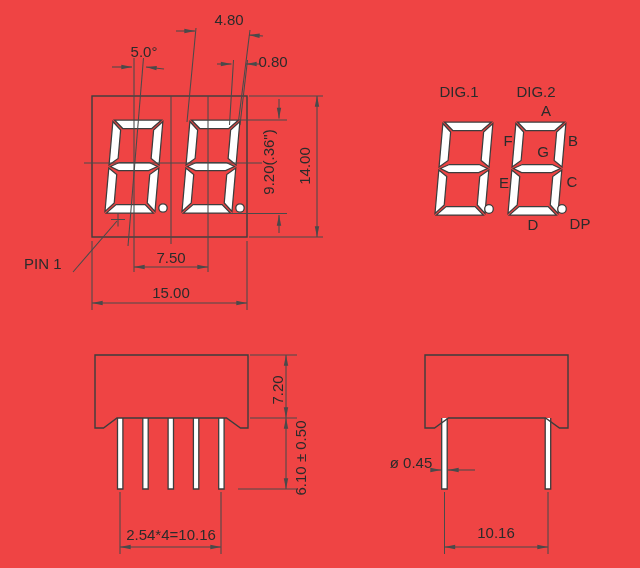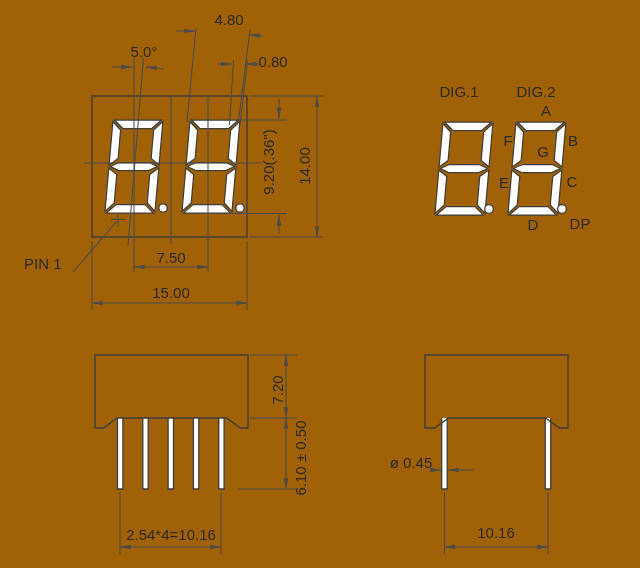--- a/index.html
+++ b/index.html
@@ -1,16 +1,16 @@
 <!DOCTYPE html>
 <html><head>
 <meta charset="utf-8">
 <style>
   html,body{margin:0;padding:0;background:#fff;}
-  .sheet{position:relative;width:640px;height:568px;background:#a16207;overflow:hidden;}
+  .sheet{position:relative;width:640px;height:568px;background:#ef4444;overflow:hidden;}
   svg{display:block;}
   text{font-family:"Liberation Sans","DejaVu Sans",sans-serif;font-size:15px;fill:#2b2b2b;}
   .tm{text-anchor:middle;}
   .ts{text-anchor:start;}
   .o{fill:none;stroke:#3d3d3d;stroke-width:1.4;}          
   .ow{fill:#ffffff;stroke:#3d3d3d;stroke-width:1.3;}      
   .d{fill:none;stroke:#4a4a4a;stroke-width:1.05;}         
   .seg polygon{fill:#ffffff;stroke:#3d3d3d;stroke-width:1.25;}
 </style>
 </head>

